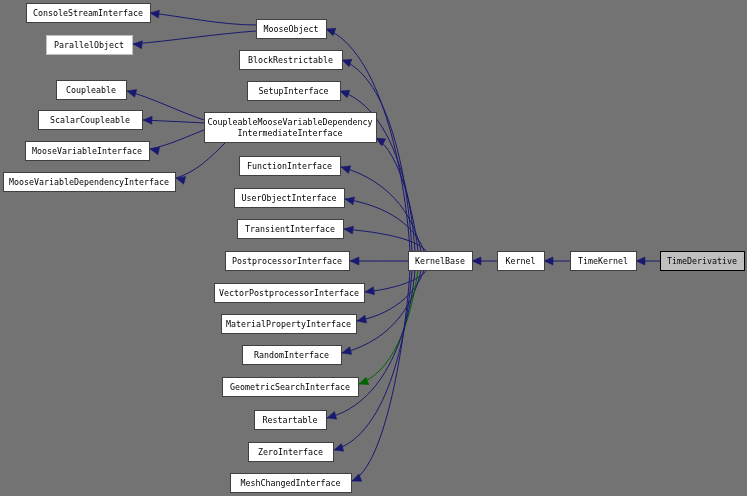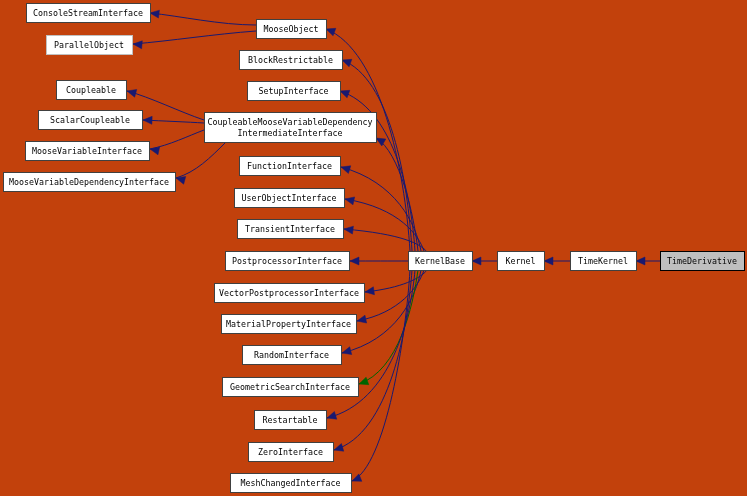--- a/index.html
+++ b/index.html
@@ -10,21 +10,21 @@
   body {
     width: 747px;
     height: 496px;
     font-family: "DejaVu Sans Mono", "Liberation Mono", monospace;
     overflow: hidden;
   }
   #graph-canvas {
     position: relative;
     width: 747px;
     height: 496px;
-    background: #c2410c;
+    background: #737373;
   }
   svg.graph-svg {
     position: absolute;
     left: 0;
     top: 0;
     width: 747px;
     height: 496px;
   }
   .node-box {
     fill: #ffffff;

